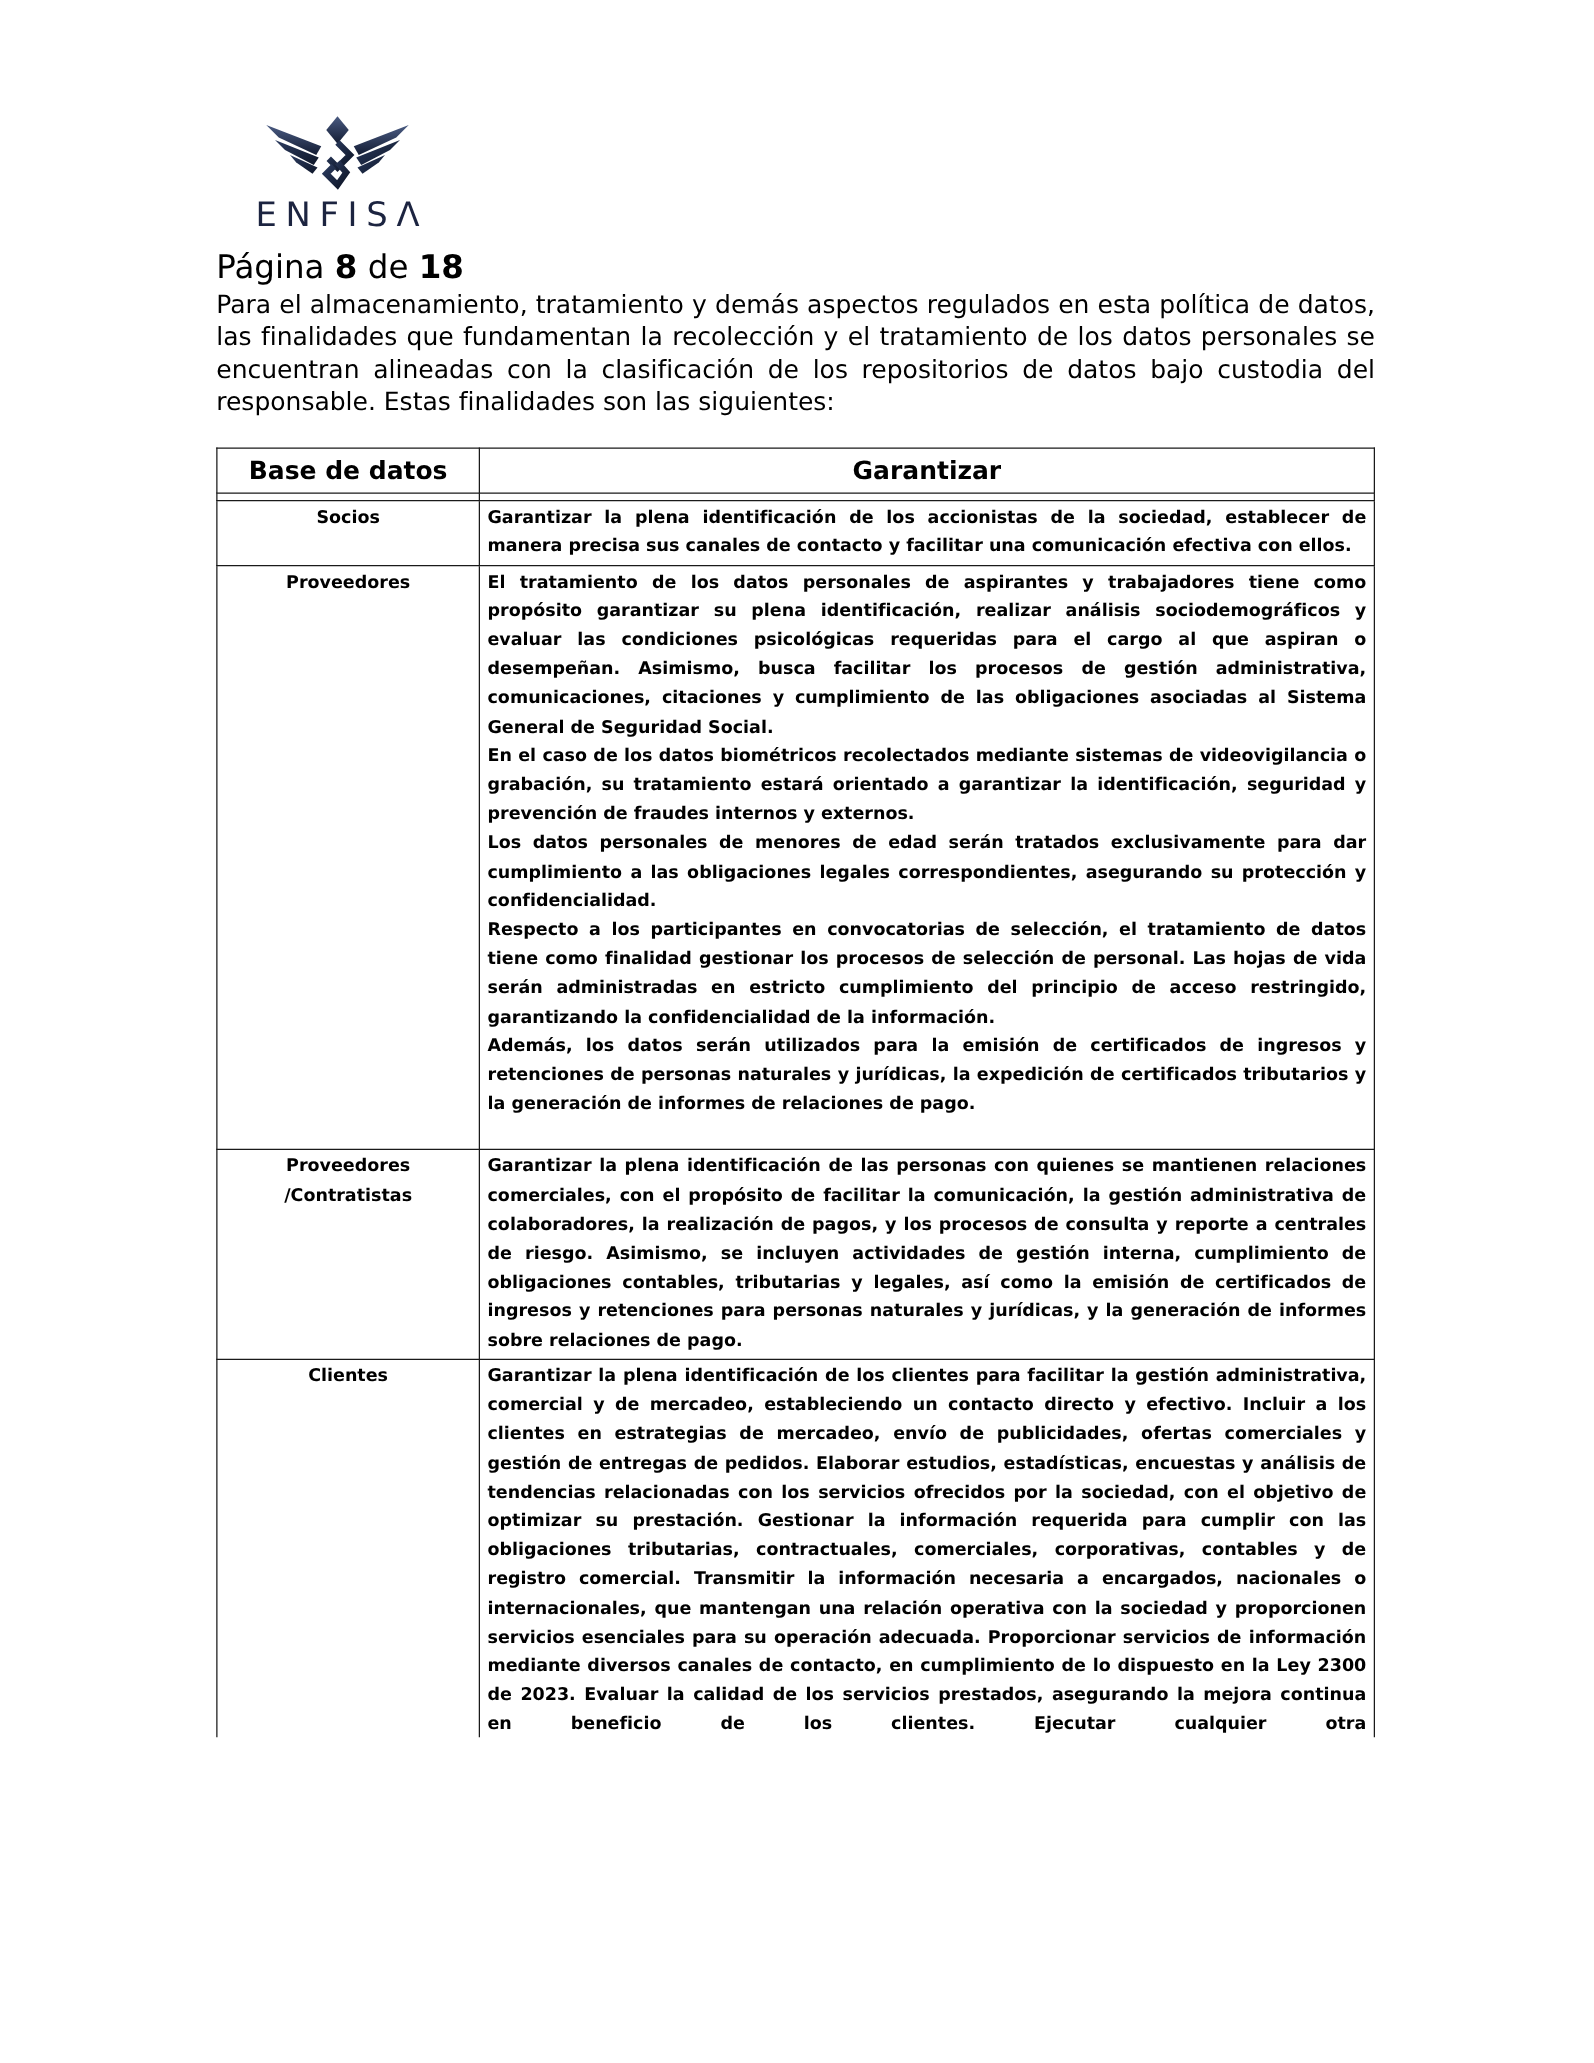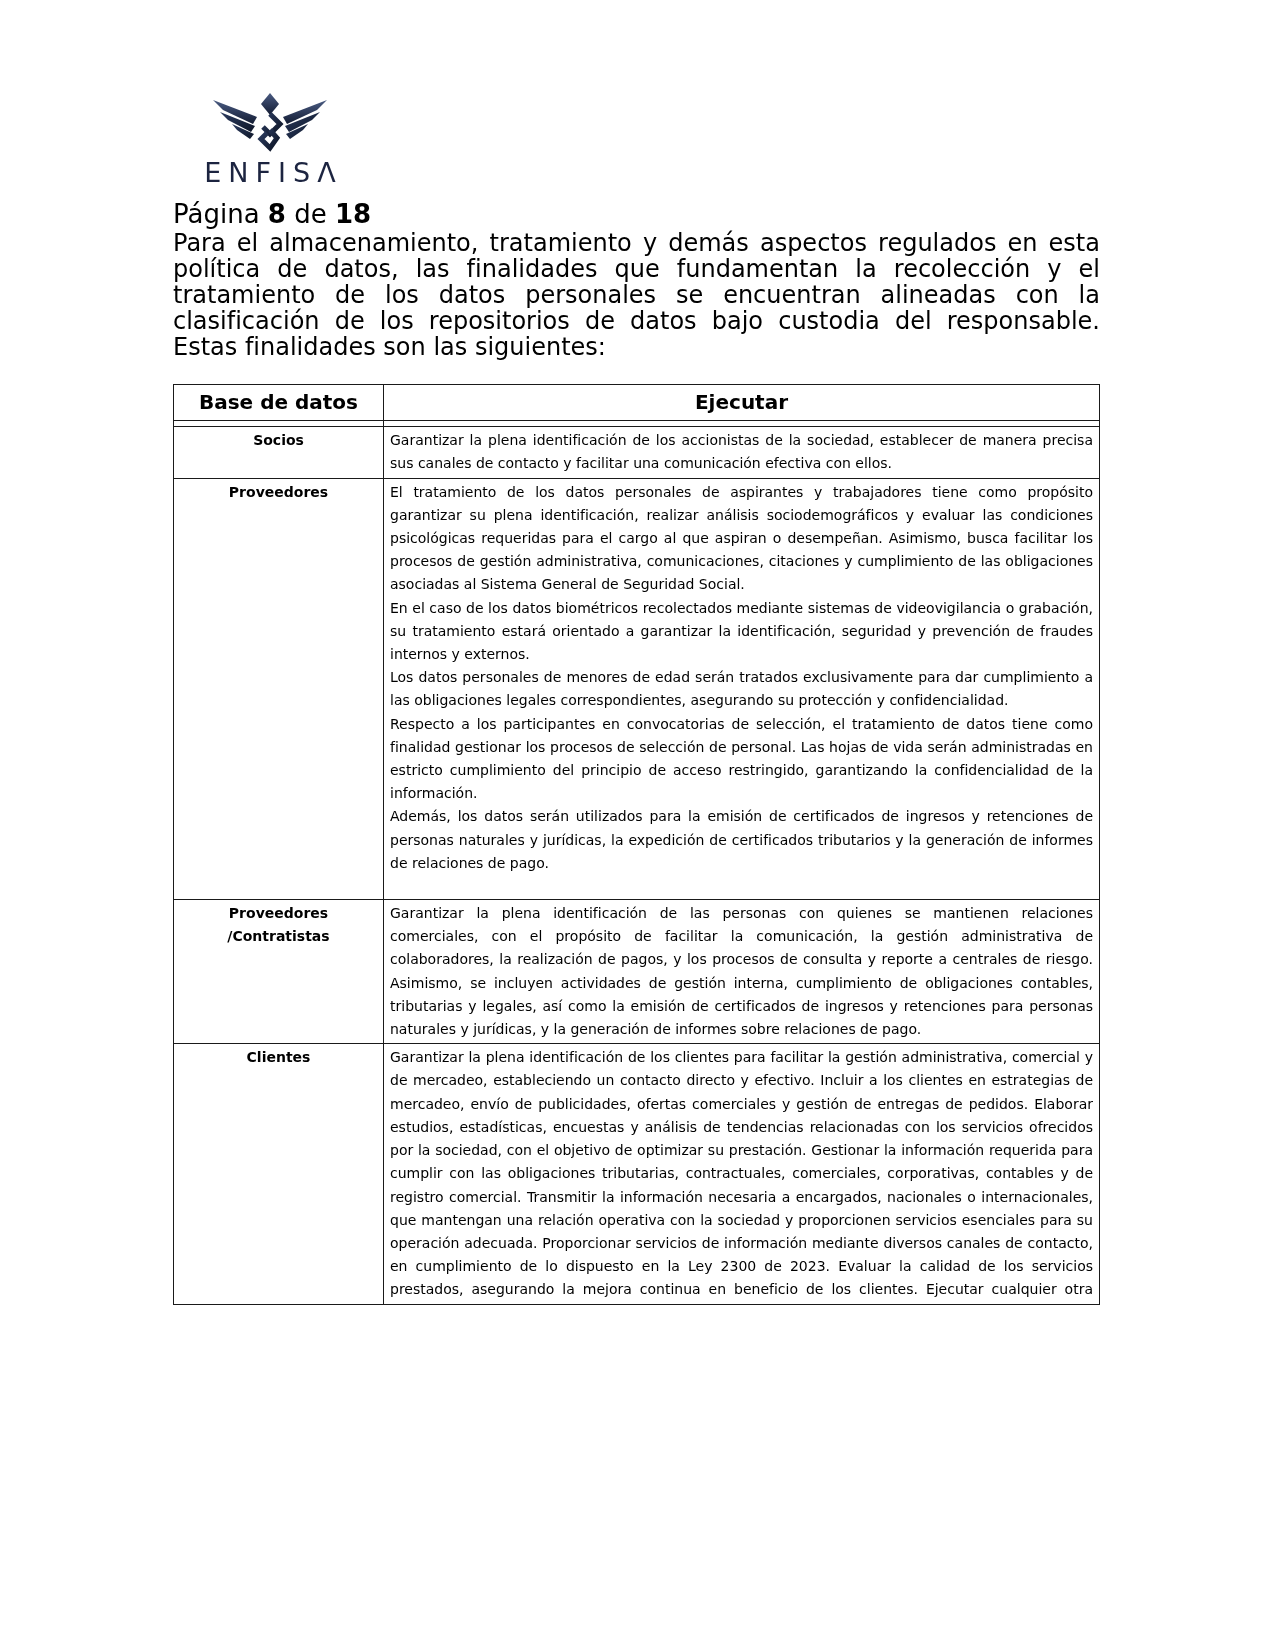--- a/index.html
+++ b/index.html
@@ -28,21 +28,21 @@
   
   .page-number-line{
     margin-top:14px;
     font-size:26px;
     line-height:24px;
   }
   .page-number-line b{font-weight:bold;}
   
   .intro{
     margin:4px 0 0 0;
-    font-size:24px;
+    font-size:20px;
     line-height:26px;
     text-align:justify;
   }
   
   table.finalidades{
     margin-top:24px;
     width:927px;
     border-collapse:collapse;
     table-layout:fixed;
   }
@@ -64,21 +64,21 @@
     padding:0;height:5px;line-height:5px;font-size:2px;
   }
   td.label-cell{
     text-align:center;
     vertical-align:middle;
     font-weight:bold;
     font-size:19px;
     white-space:pre-line;
   }
   td.content-cell{text-align:justify;}
-  td.content-cell p{margin:0;}
+  td.content-cell p{margin:0;font-weight:bold;}
   
   tbody tr:nth-child(2) td.content-cell{padding-bottom:24px;}
   
   tbody tr:nth-child(4) td.content-cell p:last-child{text-align-last:justify;}
 </style>
 </head>
 <body>
 
 <div class="page">
 
@@ -116,21 +116,21 @@
   <p class="intro">Para el almacenamiento, tratamiento y demás aspectos regulados en esta política de datos, las finalidades que fundamentan la recolección y el tratamiento de los datos personales se encuentran alineadas con la clasificación de los repositorios de datos bajo custodia del responsable. Estas finalidades son las siguientes:</p>
 
   <table class="finalidades">
     <colgroup>
         <col class="c-label">
         <col class="c-content">
       </colgroup>
     <thead>
       <tr class="header-row">
         <td>Base de datos</td>
-        <td>Ejecutar</td>
+        <td>Garantizar</td>
       </tr>
       <tr class="spacer-row">
         <td></td>
         <td></td>
       </tr>
     </thead>
     <tbody>
         <tr>
           <td class="label-cell">Socios</td>
           <td class="content-cell">

